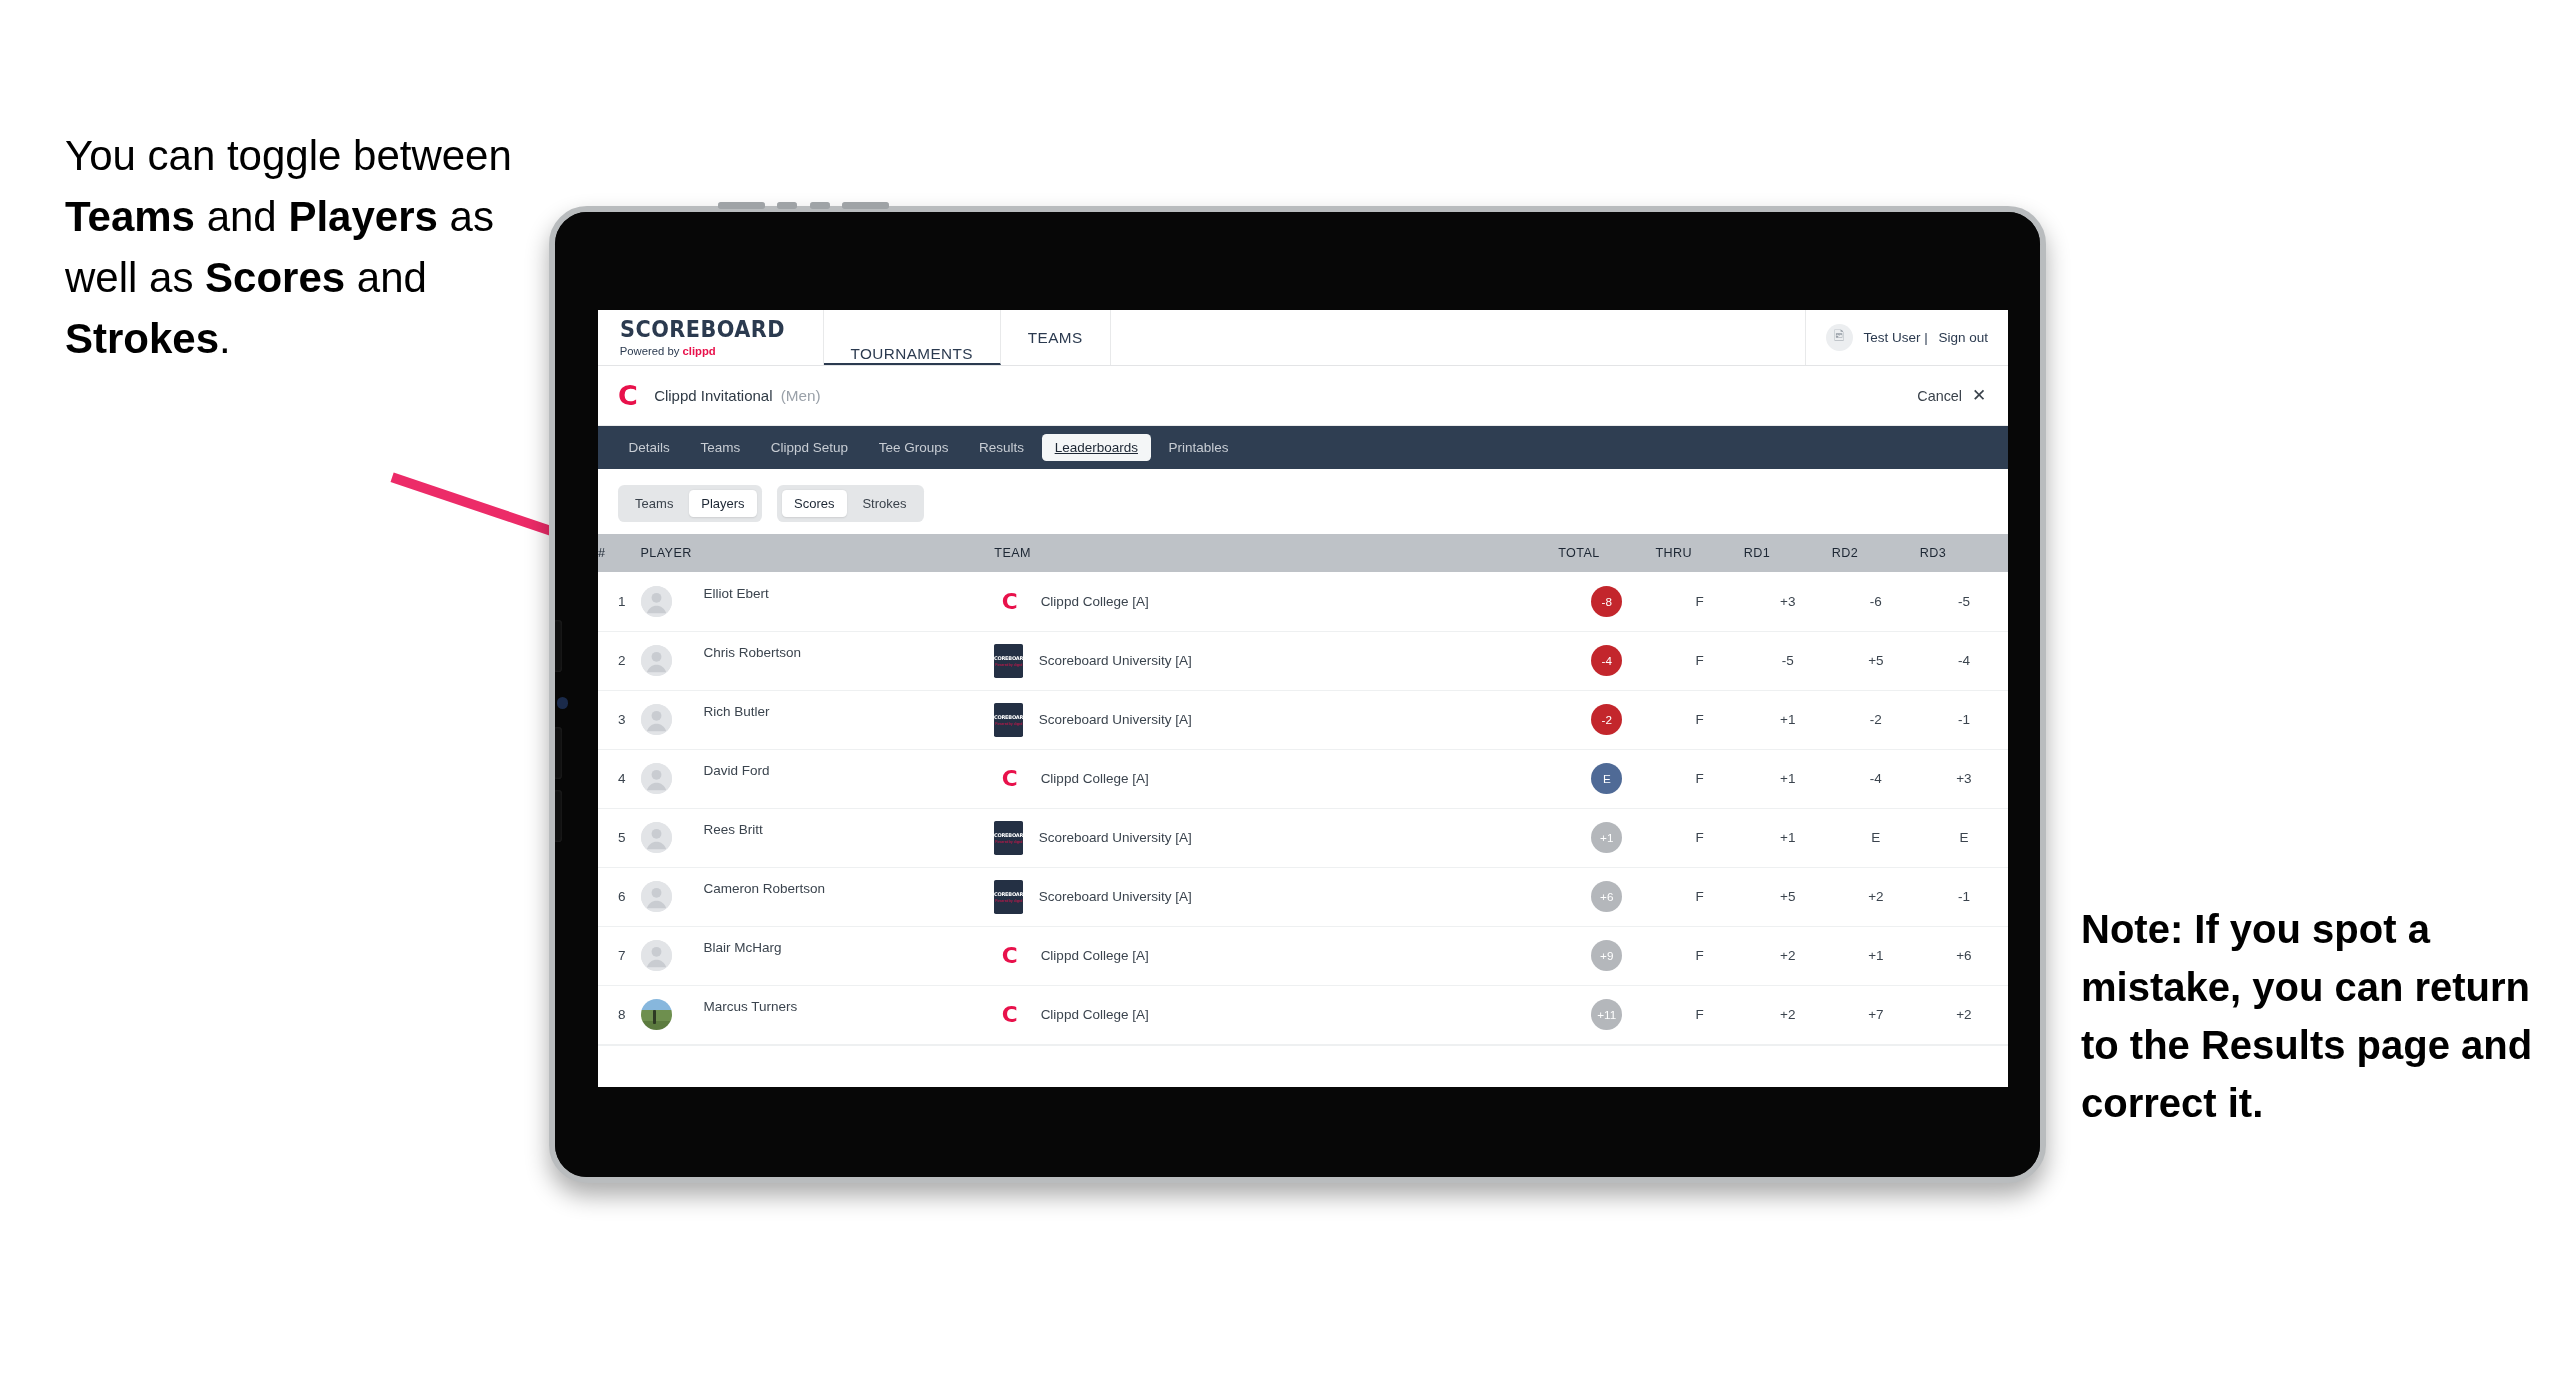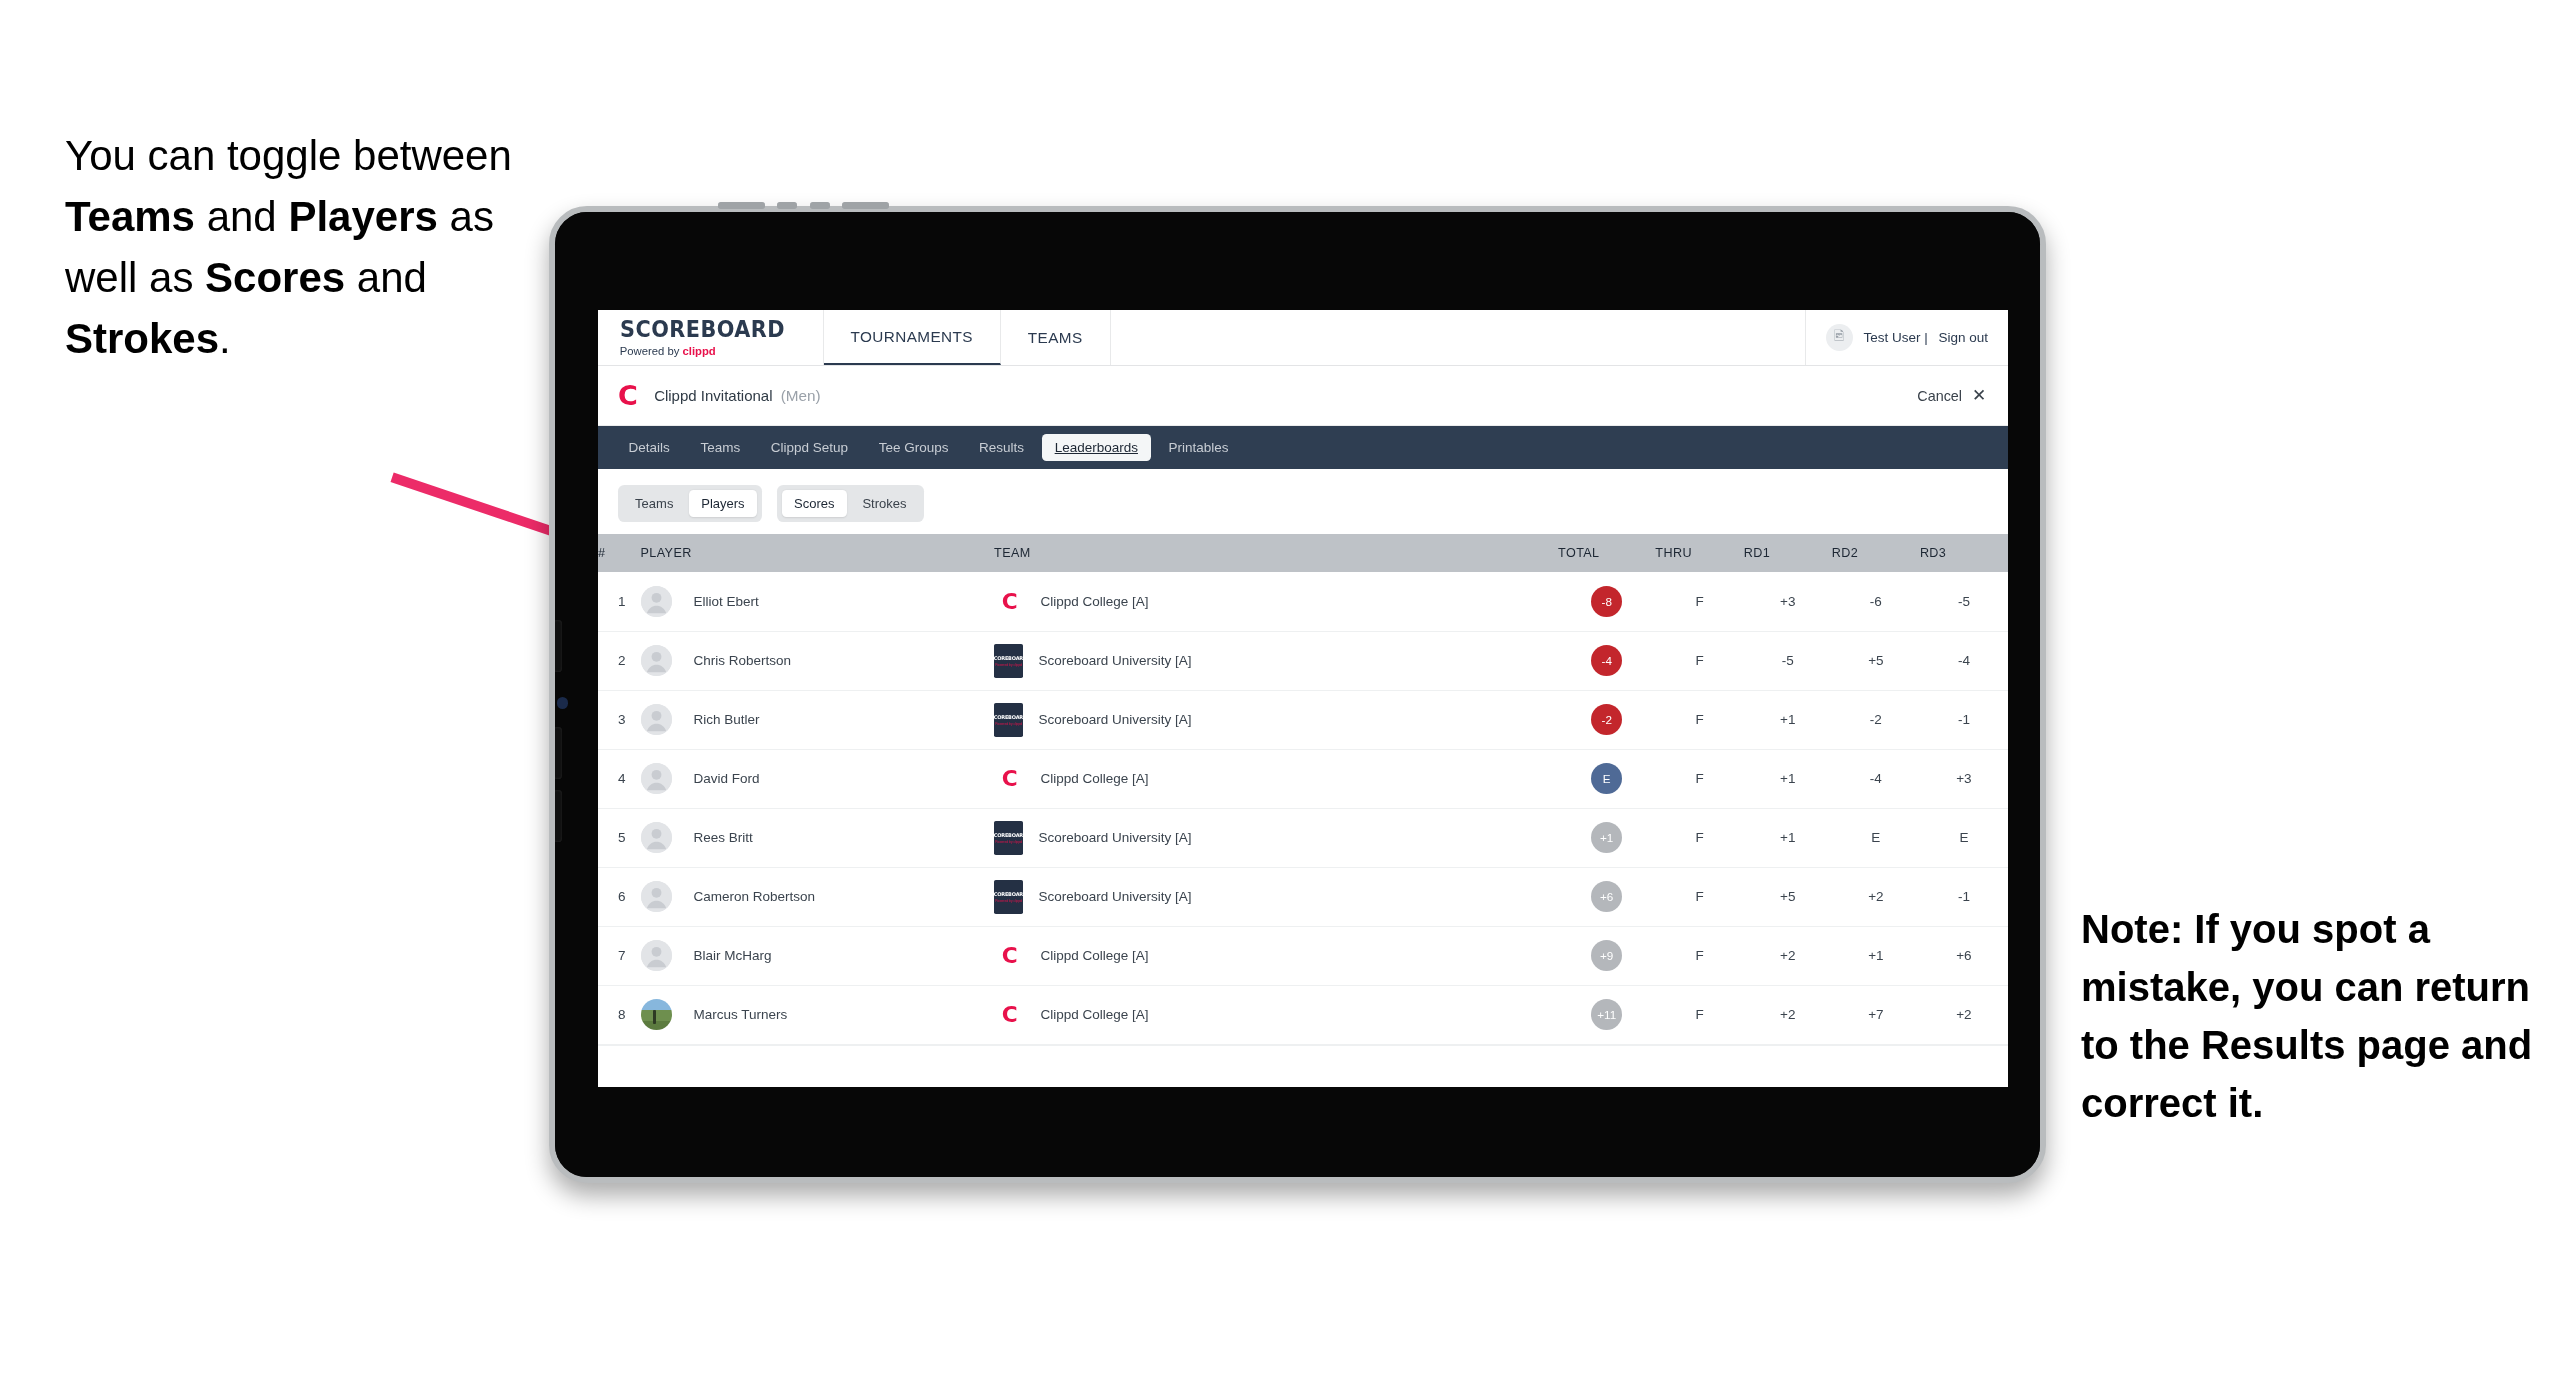--- a/index.html
+++ b/index.html
@@ -77,21 +77,21 @@
     color:#2b3a4f; line-height:1;
     transform: scaleX(.92); transform-origin: left center;
   }
   .brand-sub { font-size: 11.3px; color:#2b3a4f; margin-top:3.6px; }
   .brand-sub .clippd { color:#e8114b; font-weight:bold; }
   .nav-tab {
     display:flex; align-items:center; padding: 0 27px;
     font-size: 15.3px; color:#2b3a4f; letter-spacing:0.4px;
     border-right:0.9px solid #e8e9ea; cursor:pointer;
   }
-  .nav-tab.active { border-bottom: 2.7px solid #2b3a4f; }
+  .nav-tab.active { border-bottom: 2.7px solid #2b3a4f; align-items: flex-end; }
   .topbar-spacer { flex:1; border-right:0.9px solid #e8e9ea; }
   .user-area {
     display:flex; align-items:center; gap:10.8px; padding: 0 20px; font-size:13.5px; color:#2b3a4f;
   }
   .user-ava {
     width:27px; height:27px; border-radius:50%; background:#eceef0;
     display:flex; align-items:center; justify-content:center; color:#99a0a8; font-size:12.6px;
   }
   .signout { cursor:pointer; }
 
@@ -143,21 +143,21 @@
     height:59px; border-bottom:0.9px solid #eef0f1; font-size:13.5px; color:#3b444e;
   }
   .c-rank { width: 43px; padding-left:20px; }
   .c-player { width: 361px; }
   .c-team { width: 578px; }
   .c-total { width: 99px; text-align:center; }
   .c-thru  { width: 90px; text-align:center;margin-left:30px; }
   .c-rd    { width: 90px; text-align:center;margin-left:13px; }
   th.c-total, th.c-thru, th.c-rd { text-align:center; }
 
-  .player-cell { display:flex; align-items:center; gap:22px; }
+  .player-cell { display:flex; gap:32px; }
   .avatar {
     width:31px; height:31px; border-radius:50%; background:#e2e4e7; flex:none;
     display:flex; align-items:center; justify-content:center; overflow:hidden;
   }
   .avatar svg { display:block; }
   .avatar.photo {
     background: linear-gradient(#87b7dd 0 36%, #6e8f4e 36% 70%, #5c7b3f 70% 100%);
     position:relative;
   }
   .avatar.photo::after {

